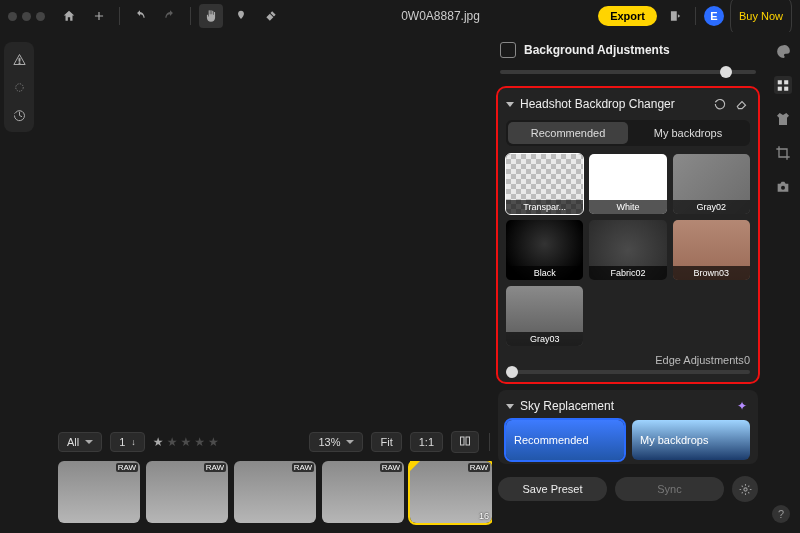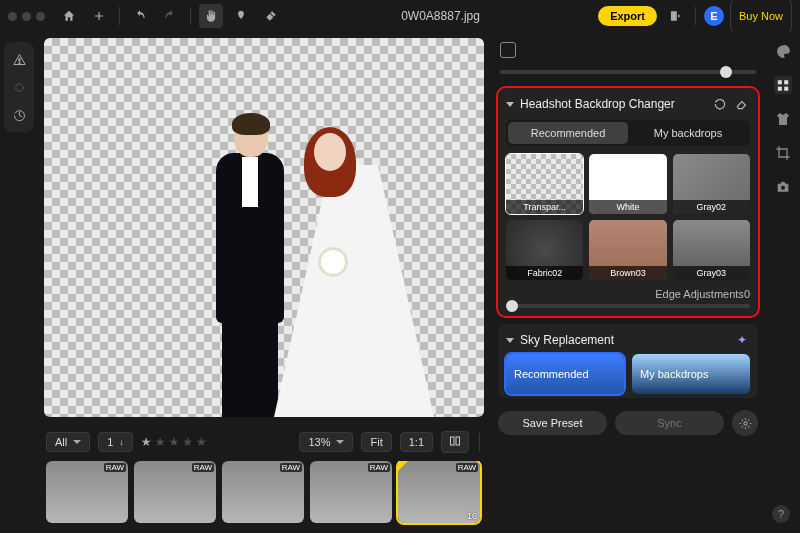--- a/index.html
+++ b/index.html
@@ -19,21 +19,21 @@
 .buynow { color: #ffd400; font-size: 11px; padding: 14px 8px; border: 1px solid #3a3a3a; border-radius: 11px; }
 .divider-v { width: 1px; height: 18px; background: #3a3a3a; margin: 0 2px; }
 
 
 .main { flex: 1; display: flex; min-height: 0; }
 .left-tools { width: 38px; background: #1a1a1a; display: flex; flex-direction: column; align-items: center; padding-top: 10px; gap: 4px; }
 .lt-group { background: #262626; border-radius: 8px; display: flex; flex-direction: column; padding: 4px 2px; gap: 2px; }
 .lt-btn { width: 26px; height: 26px; display: flex; align-items: center; justify-content: center; color: #aaa; border-radius: 5px; }
 .lt-btn svg { width: 15px; height: 15px; fill: currentColor; stroke: currentColor; }
 
-.canvas-wrap { flex: 1; display: flex; flex-direction: column; min-width: 0; }
+.canvas-wrap { flex: 1; display: flex; flex-direction: row; min-width: 0; align-items: flex-end; }
 .canvas { flex: 1; margin: 6px; border-radius: 6px; overflow: hidden; position: relative;
   background-image:
     linear-gradient(45deg,#bdbdbd 25%,transparent 25%),
     linear-gradient(-45deg,#bdbdbd 25%,transparent 25%),
     linear-gradient(45deg,transparent 75%,#bdbdbd 75%),
     linear-gradient(-45deg,transparent 75%,#bdbdbd 75%);
   background-size: 16px 16px;
   background-position: 0 0, 0 8px, 8px -8px, -8px 0;
   background-color: #eaeaea;
 }
@@ -264,20 +264,21 @@
               <div class="num">16</div>
             </div>
 
         </div>
       </div>
     </div>
 
     <div class="right">
       <div class="section-title">
         <div class="st-icon"></div>
+        <span>Background Adjustments</span>
       </div>
       <div class="slider-row">
           <div class="slider">
             <div class="knob" style="left:86%"></div>
           </div>
         </div>
 
       <div class="card highlight">
         <div class="card-head">
           <span class="tri"></span>
@@ -301,20 +302,23 @@
         <div class="grid">
           <div class="swatch sw-trans">
               <div class="lbl">Transpar...</div>
             </div>
           <div class="swatch sw-white">
               <div class="lbl">White</div>
             </div>
           <div class="swatch sw-gray02">
               <div class="lbl">Gray02</div>
             </div>
+          <div class="swatch sw-black">
+              <div class="lbl">Black</div>
+            </div>
           <div class="swatch sw-fabric">
               <div class="lbl">Fabric02</div>
             </div>
           <div class="swatch sw-brown">
               <div class="lbl">Brown03</div>
             </div>
           <div class="swatch sw-gray03">
               <div class="lbl">Gray03</div>
             </div>
         </div>

